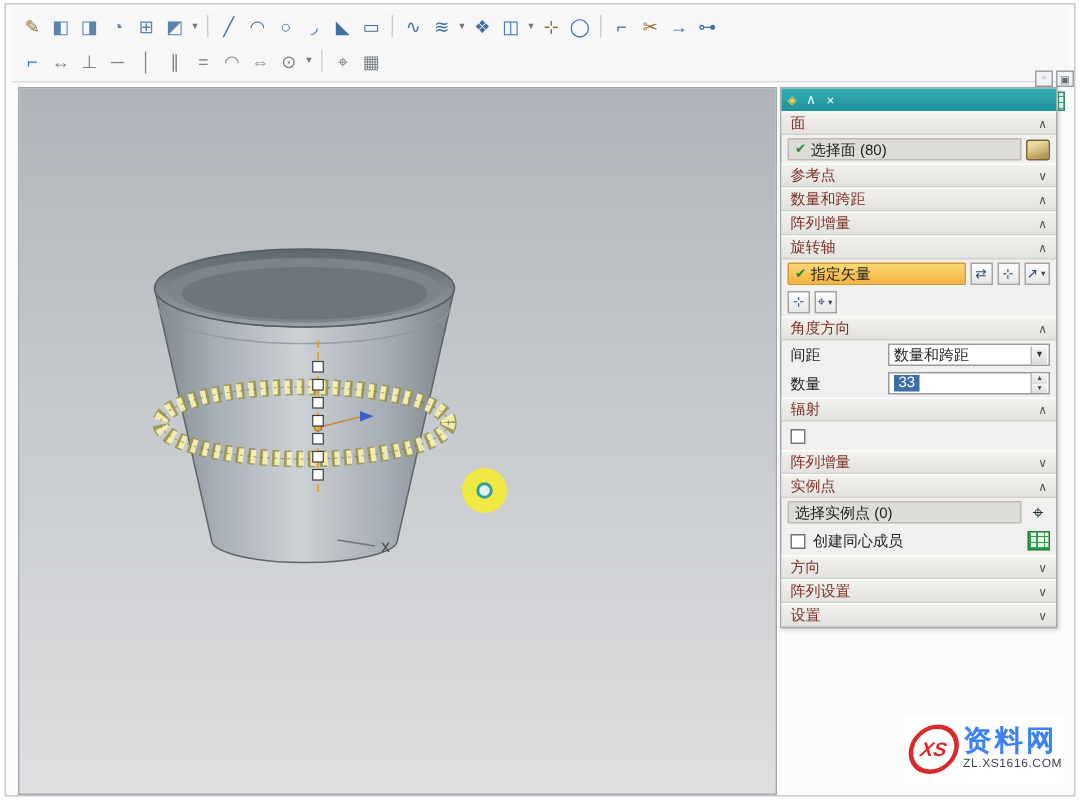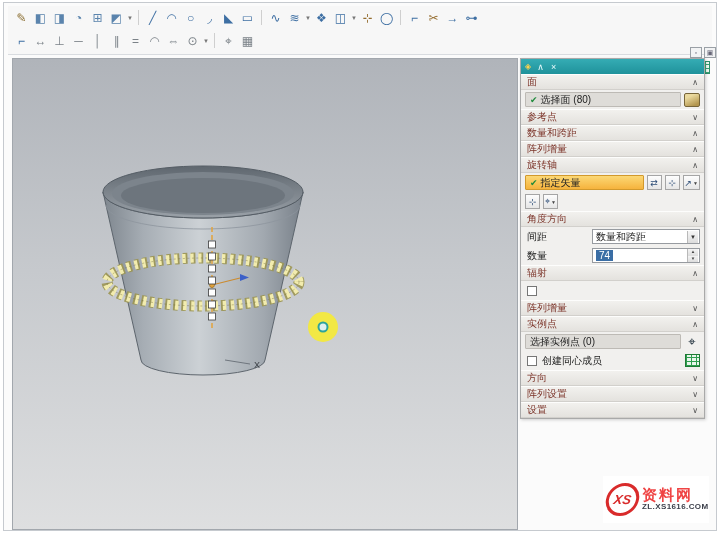--- a/index.html
+++ b/index.html
@@ -47,22 +47,22 @@
   .mini{min-width:15px;height:15px;border:1px solid #a5a5a5;background:linear-gradient(#fdfdfd,#e6e6e6);display:inline-flex;align-items:center;justify-content:center;font-size:9px;color:#2d4d77;gap:1px;padding:0 1px}
   .mini .mcar{font-size:5px;color:#444}
   .cb{width:10px;height:10px;border:1px solid #767676;background:#fff;margin-left:2px}
   .face-cube{width:16px;height:14px;background:linear-gradient(155deg,#ead99e 25%,#b3964f 85%);border:1px solid #776539;border-radius:2px}
   .sheet-icon{width:15px;height:13px;border:1px solid #1e7a34;background-color:#eaf6ec;background-image:repeating-linear-gradient(0deg,#2f9e4f 0 1px,transparent 1px 4px),repeating-linear-gradient(90deg,#2f9e4f 0 1px,transparent 1px 5px)}
   .tgt{font-size:13px;color:#20303c;width:16px;text-align:center}
   
   .watermark{position:absolute;right:7px;bottom:7px;width:106px;height:47px;background:#fff;display:flex;align-items:center;padding:2px 3px;gap:3px}
   .wm-logo{width:33px;height:33px;border:3px solid #d92b2b;border-radius:50%;transform:skewX(-10deg);display:flex;align-items:center;justify-content:center;color:#d92b2b;font-style:italic;font-weight:bold;font-size:13px;flex:none}
   .wm-text{display:flex;flex-direction:column;line-height:1.05}
-  .wm-title{color:#ef4444;font-size:15px;font-weight:bold;letter-spacing:2px}
-  .wm-sub{color:#3b3f4a;font-size:8px;font-weight:bold;letter-spacing:.4px}
+  .wm-title{color:#3b82f6;font-size:19px;font-weight:bold;letter-spacing:2px}
+  .wm-sub{color:#3b3f4a;font-size:8px;font-weight:normal;letter-spacing:.4px}
 </style>
 </head>
 <body>
 
 <div class="frame">
 
   <div class="toolbar">
     <div class="tb-row">
         <span class="tb-icon" style="color: rgb(138, 109, 47);">✎</span>
         <span class="tb-icon" style="color: rgb(91, 132, 173);">◧</span>
@@ -248,21 +248,21 @@
     <div class="row">
       <span class="lbl">间距</span>
       <div class="dd">
         <span class="v">数量和跨距</span>
         <span class="car">▼</span>
       </div>
     </div>
     <div class="row">
       <span class="lbl">数量</span>
       <div class="inp">
-        <span class="val sel">74</span>
+        <span class="val sel">33</span>
         <span class="spin" style="margin-left:auto">
           <span>▲</span>
           <span>▼</span>
         </span>
       </div>
     </div>
 
     <div class="grp">
       <span>辐射</span>
       <span class="chev">∧</span>

